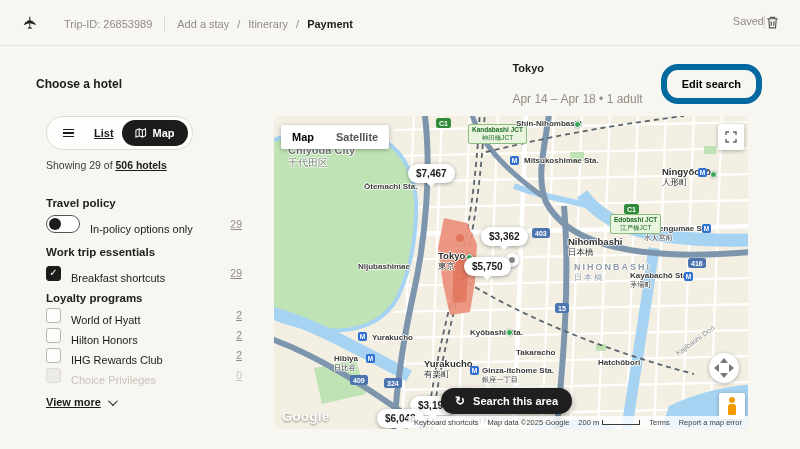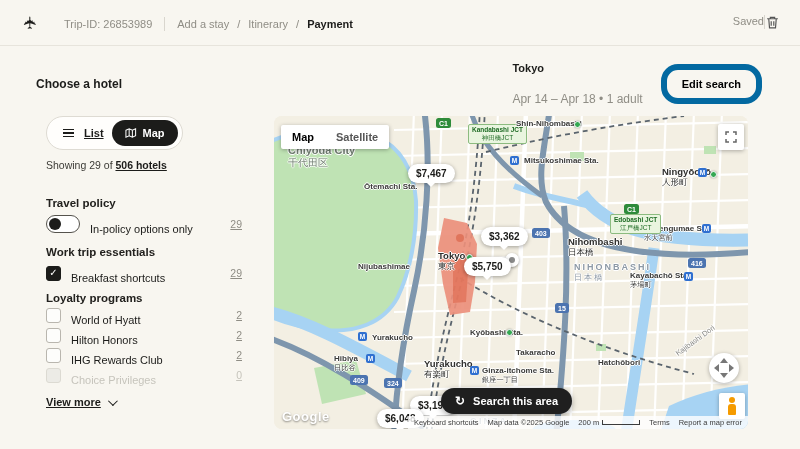--- a/index.html
+++ b/index.html
@@ -27,21 +27,21 @@
   .sub-right { margin-left:auto; display:flex; align-items:center; gap:18px; }
   .dest { font-size:11px; font-weight:bold; }
   .summary { font-size:12px; color:#8f8d85; margin-top:18px; }
   .edit-btn { border:6px solid #0369a1; border-radius:17px; padding:8px 15px; background:transparent; font-size:11px; font-weight:bold; font-family:inherit; cursor:pointer; }
 
   
   .main { display:flex; padding:4px 38px 0 36px; gap:32px; }
   .sidebar { width:206px; flex:none; padding-left:10px; }
 
   .view-toggle { display:inline-flex; align-items:center; background:#fffefc; border:1px solid #dedbd3; border-radius:20px; padding:3px 4px 3px 8px; }
-  .toggle-list { display:flex; align-items:center; gap:10px; padding:5px 8px; cursor:pointer; }
+  .toggle-list { display:flex; align-items:center; gap:20px; padding:5px 8px; cursor:pointer; }
   .bars { width:11px; }
   .bars i { display:block; height:1.5px; background:#1c1c1a; margin:2px 0; }
   .toggle-list .lab { font-size:11px; font-weight:bold; text-decoration:underline; }
   .toggle-map { display:flex; align-items:center; gap:6px; background:#1c1c1a; color:#fff; border-radius:15px; padding:7px 13px; font-size:11px; font-weight:bold; cursor:pointer; }
 
   .results { margin-top:9px; font-size:10.5px; color:#3c3b36; }
   .results .link { color:#1c1c1a; font-weight:bold; text-decoration:underline; cursor:pointer; }
 
   .section-title { font-size:11.5px; font-weight:700; color:#22211e; }
   .st1 { margin-top:26px; } .st2 { margin-top:13px; } .st3 { margin-top:10px; }

